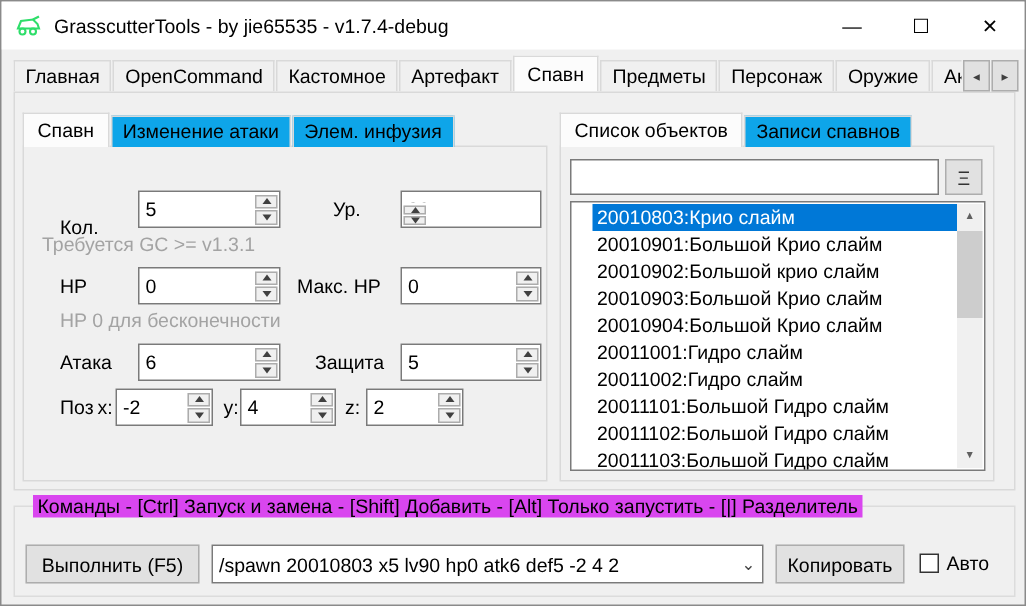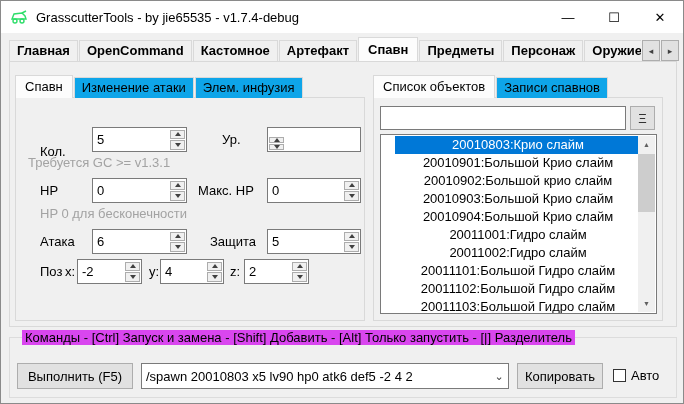--- a/index.html
+++ b/index.html
@@ -8,21 +8,21 @@
     position:relative; width:684px; height:404px;
     background:#f0f0f0; border:1px solid #8a8a8a; overflow:hidden;
   }
   
   .titlebar { position:absolute; top:0; left:0; right:0; height:32px; background:#ffffff; display:flex; align-items:center;text-align:right; }
   .app-icon { width:18px; height:14px; margin-left:9px; }
   .title-text { margin-left:8px; font-size:13px; color:#000; white-space:nowrap; }
   .win-controls { position:absolute; right:0; top:0; height:32px; display:flex; }
   .win-btn { width:46px; height:32px; display:flex; align-items:center; justify-content:center; font-size:13px; color:#000; }
   
-  .main-tabstrip { position:absolute; top:36px; left:8px; width:668px; height:24px; display:flex; align-items:flex-end; overflow:hidden;font-weight:bold; }
+  .main-tabstrip { position:absolute; top:36px; left:8px; width:668px; height:24px; display:flex; align-items:flex-end; overflow:hidden; }
   .tab { height:21px; line-height:20px; padding:0 7px; font-size:13px; color:#000;
          background:#f0f0f0; border:1px solid #d9d9d9; border-bottom:none; margin-right:1px; white-space:nowrap; flex:0 0 auto; }
   .tab.selected { height:24px; line-height:23px; background:#fcfcfc; padding:0 9px; position:relative; z-index:3; }
   .tab-scroll { position:absolute; top:2px; right:0; z-index:4; display:flex; background:#f0f0f0; }
   .tab-scroll .sbtn { width:18px; height:21px; background:#e1e1e1; border:1px solid #adadad; font-size:9px; color:#404040;
                       display:flex; align-items:center; justify-content:center; margin-left:1px; }
   .tabpage { position:absolute; top:60px; left:8px; width:668px; height:266px; background:#f0f0f0; border:1px solid #d9d9d9; z-index:2; }
   
   .itabs { position:absolute; display:flex; align-items:flex-end; z-index:3; }
   .itab { height:21px; line-height:20px; padding:0 7px; font-size:13px; background:#0ea5e9; border:1px solid #d9d9d9; border-bottom:none; margin-right:1px; white-space:nowrap; }
@@ -223,21 +223,21 @@
 
   <div class="itabs" style="top:74px; left:372px;">
     <div class="itab selected">Список объектов</div>
     <div class="itab">Записи спавнов</div>
   </div>
   <div class="ipage" style="top:96px; left:372px; width:290px; height:224px;">
     <input class="search-box" style="left: 6px; top: 8px; width: 246px; height: 24px;" value="">
     <div class="menu-btn" style="left:256px; top:8px; width:25px; height:24px;">Ξ</div>
 
     <div class="listbox" style="left:6px; top:36px; width:277px; height:180px;">
-      <div style="padding:1px 18px 1px 14px;text-align:center;">
+      <div style="padding:1px 18px 1px 14px;">
         <div class="list-item selected">20010803:Крио слайм</div>
         <div class="list-item">20010901:Большой Крио слайм</div>
         <div class="list-item">20010902:Большой крио слайм</div>
         <div class="list-item">20010903:Большой Крио слайм</div>
         <div class="list-item">20010904:Большой Крио слайм</div>
         <div class="list-item">20011001:Гидро слайм</div>
         <div class="list-item">20011002:Гидро слайм</div>
         <div class="list-item">20011101:Большой Гидро слайм</div>
         <div class="list-item">20011102:Большой Гидро слайм</div>
         <div class="list-item">20011103:Большой Гидро слайм</div>

